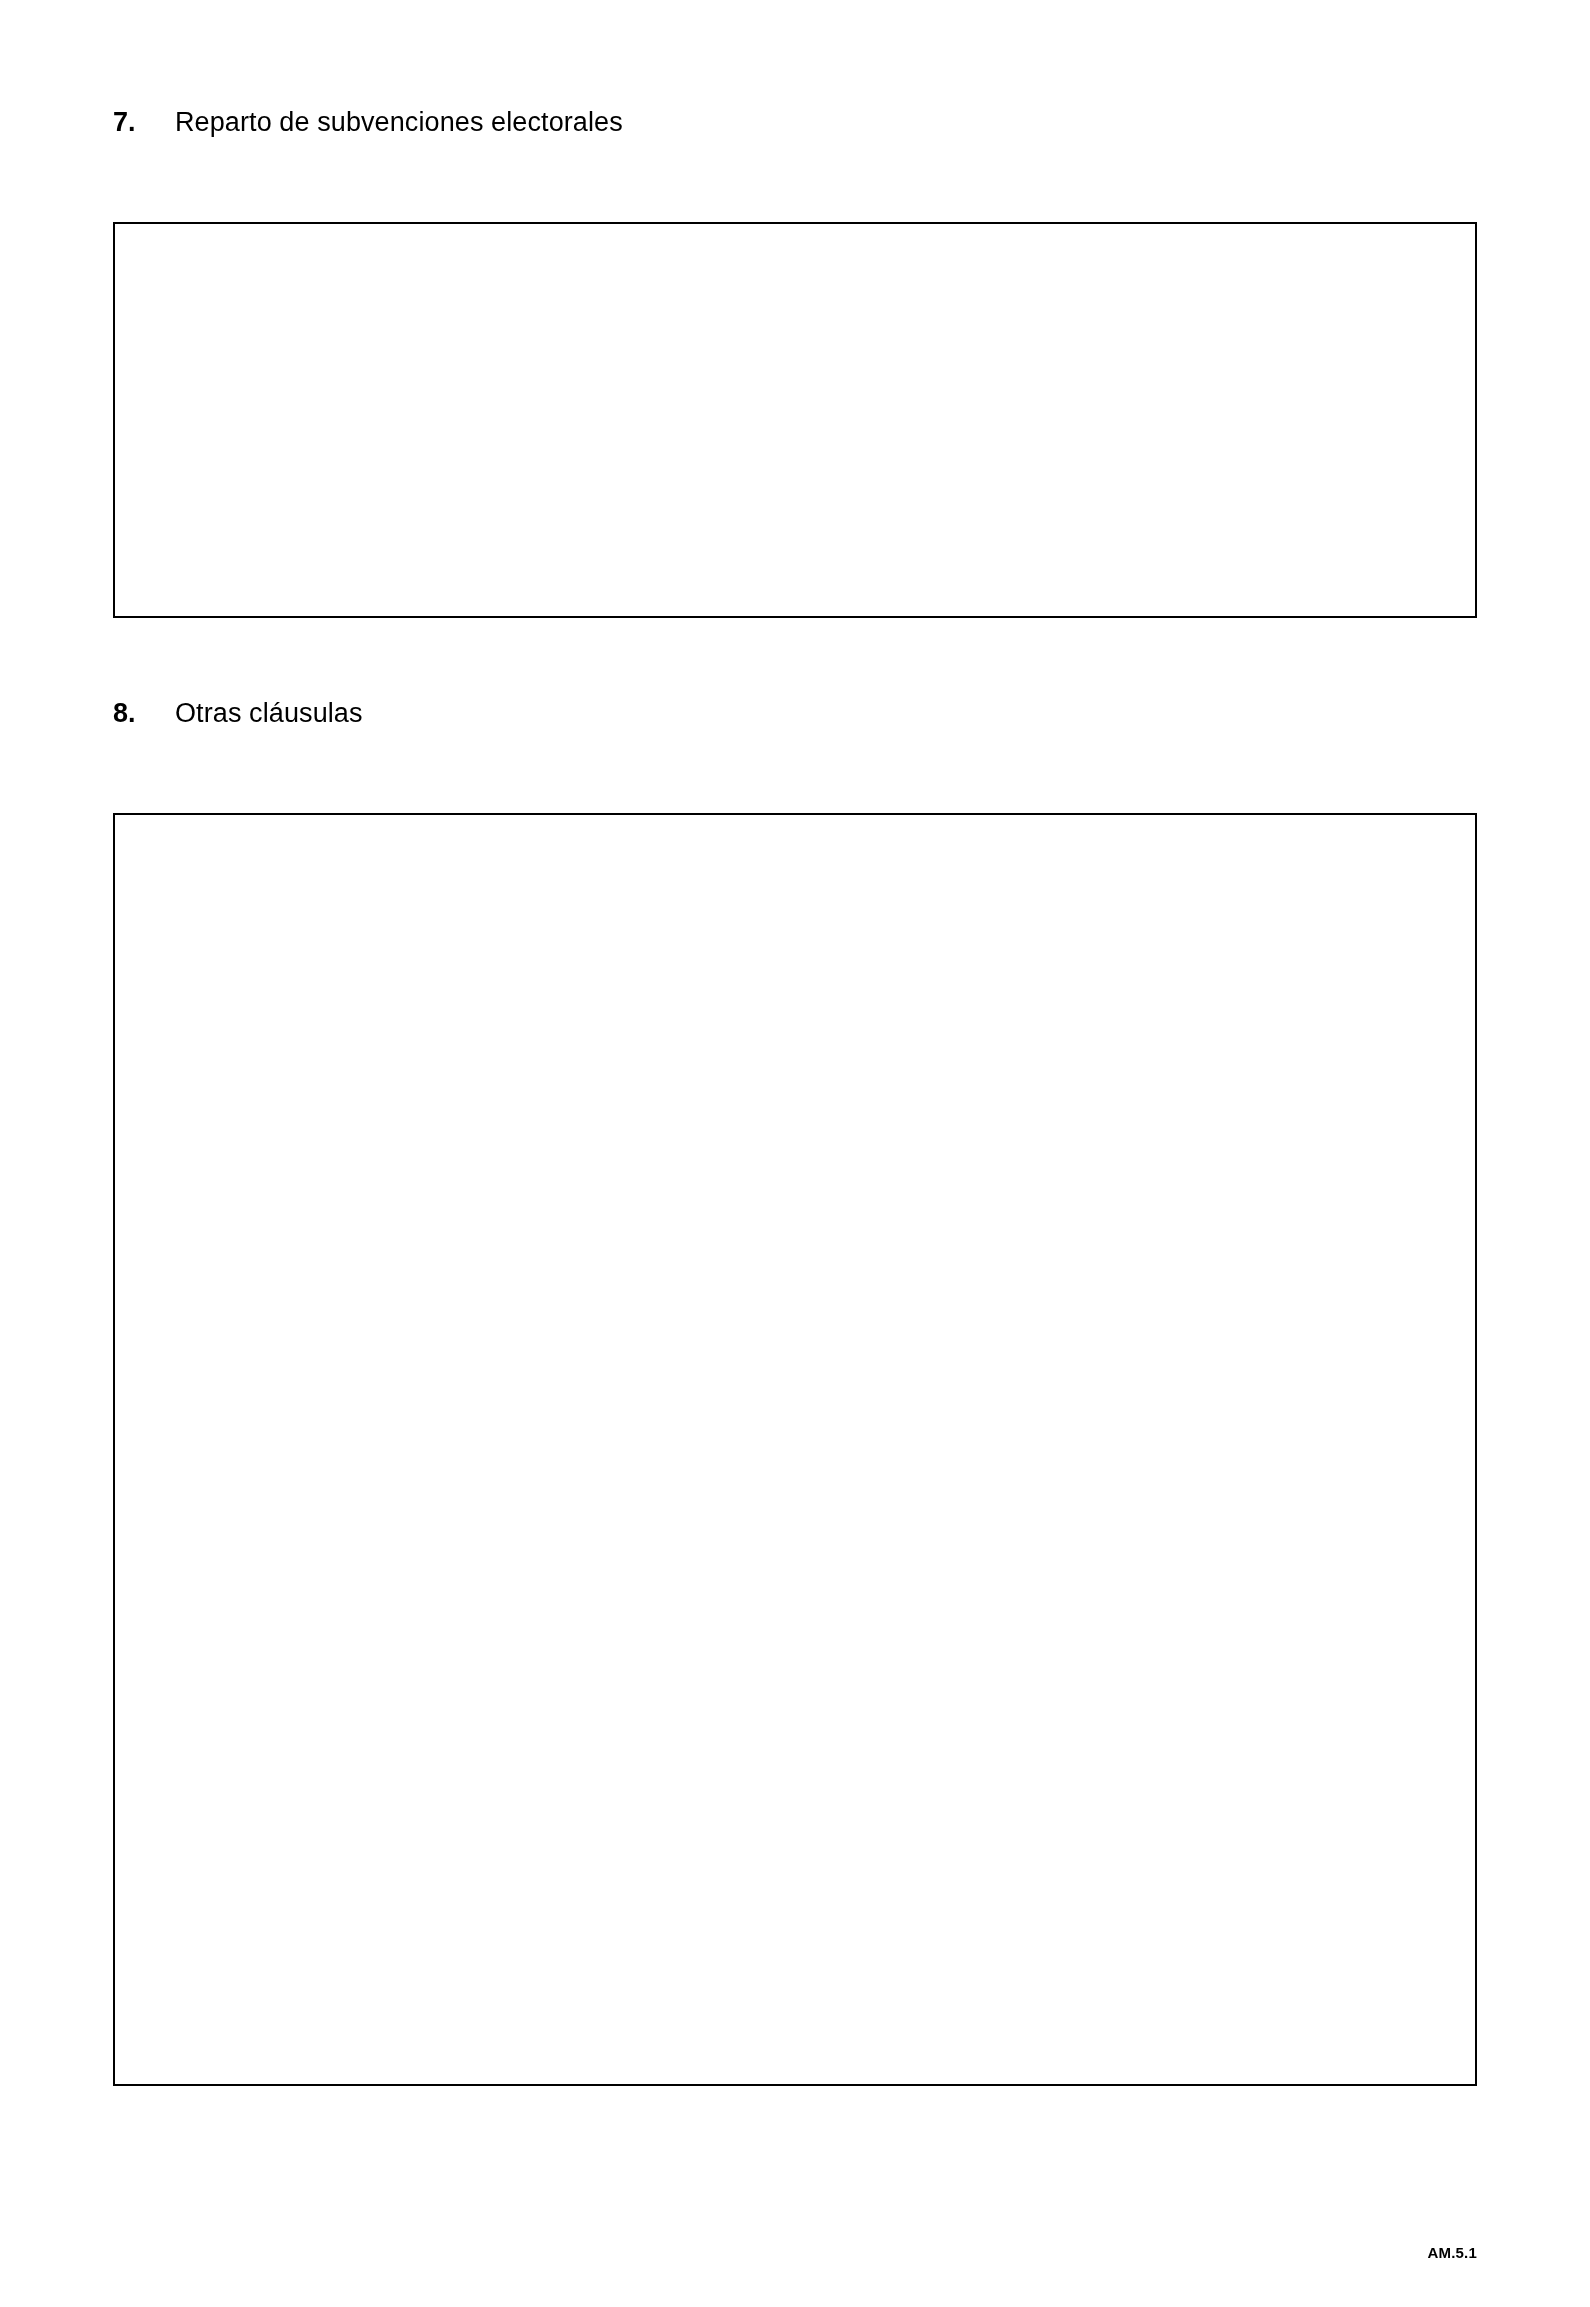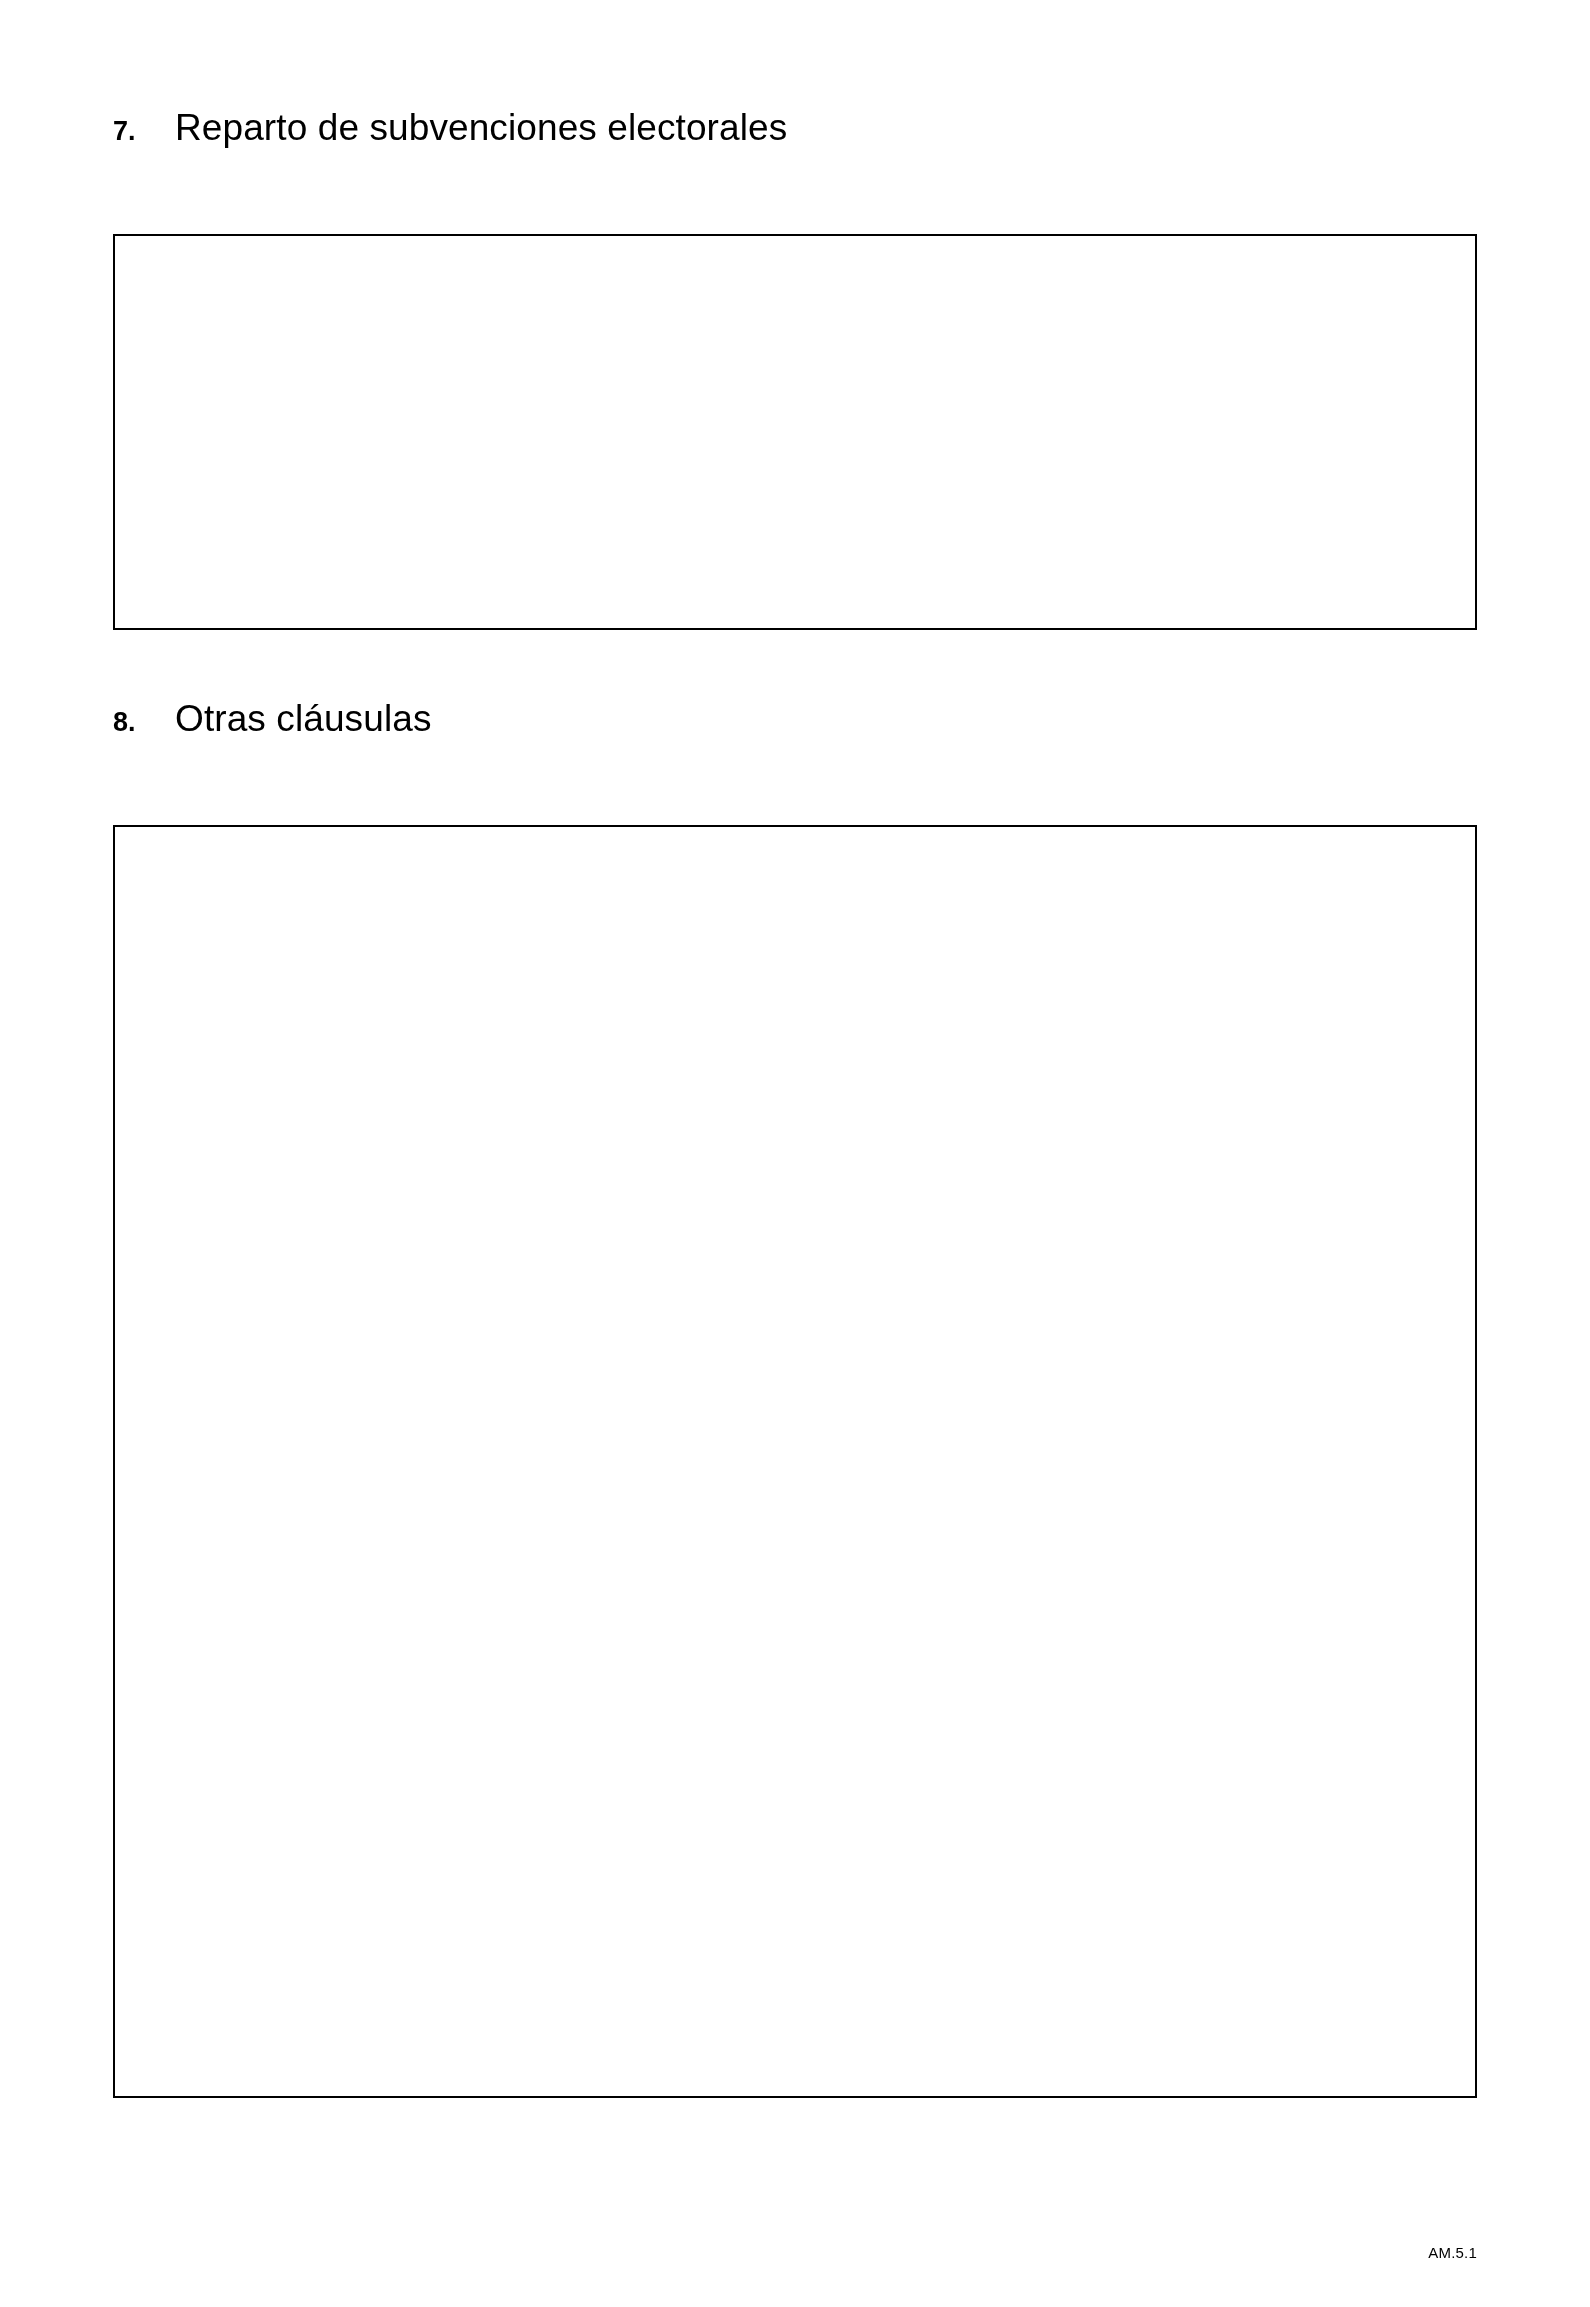--- a/index.html
+++ b/index.html
@@ -29,21 +29,21 @@
     line-height: 1.2;
   }
   .section-number {
     font-weight: bold;
     width: 62px;
     flex: 0 0 62px;
     font-size: 27px;
   }
   .section-title {
     font-weight: normal;
-    font-size: 37px;
+    font-size: 27px;
     letter-spacing: 0.1px;
   }
   .answer-box {
     border: 2.7px solid #000000;
     background: #ffffff;
     box-sizing: border-box;
   }
   
   #section-7 {
     left: 113px;
@@ -64,21 +64,21 @@
   #section-8 .answer-box {
     margin-top: 84px;
     width: 1364px;
     height: 1273px;
   }
   .footer-code {
     position: absolute;
     right: 113px;
     bottom: 46px;
     font-size: 15px;
-    font-weight: normal;
+    font-weight: bold;
     letter-spacing: 0.2px;
   }
 </style>
 </head>
 <body>
 
 <div class="page">
 
   <div class="section" id="section-7">
     <div class="section-heading">

